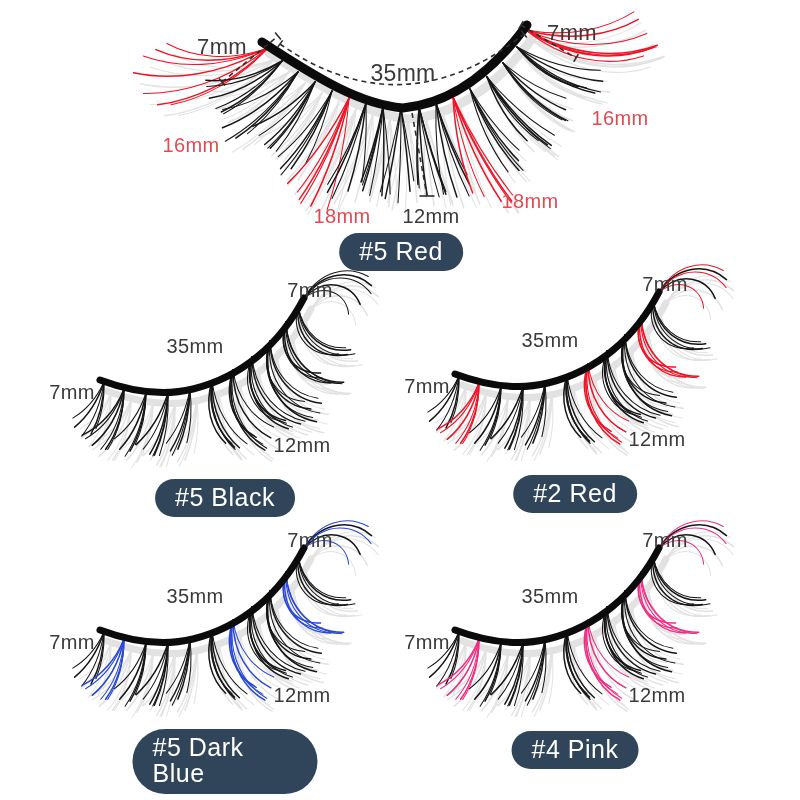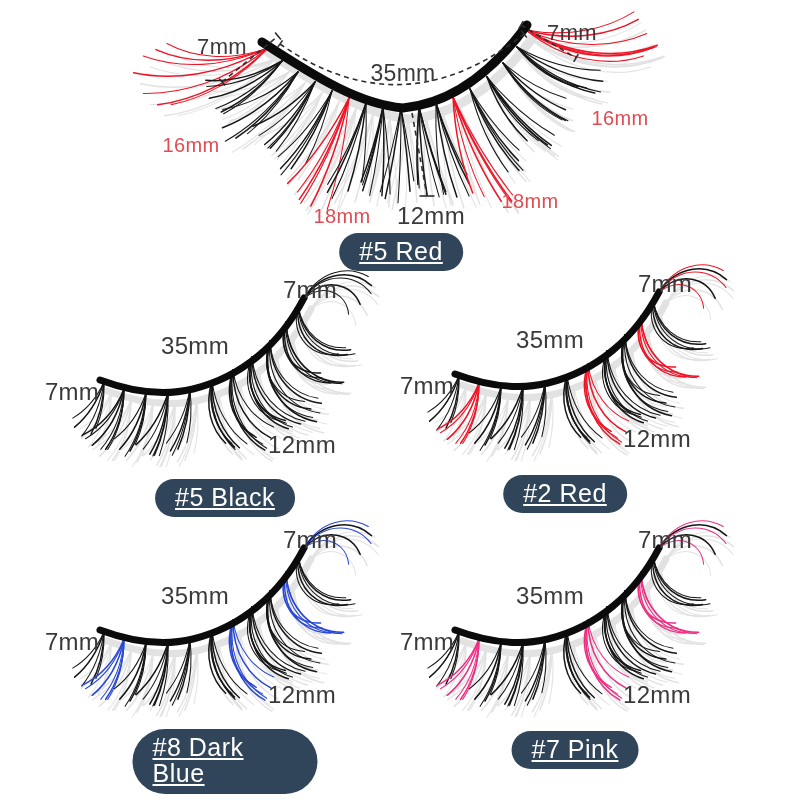--- a/index.html
+++ b/index.html
@@ -1,27 +1,27 @@
 <!DOCTYPE html>
 <html><head>
 <meta charset="utf-8">
 <style>
   html,body{margin:0;padding:0;}
   body{width:800px;height:800px;background:#ffffff;overflow:hidden;position:relative;
        font-family:"Liberation Sans", sans-serif;}
   .panel{position:absolute;}
   .panel svg{position:absolute;left:0;top:0;overflow:visible;}
   .lbl{position:absolute;transform:translate(-50%,-50%);white-space:nowrap;
-       color:#3a3a3a;font-size:24px;letter-spacing:.3px;}
+       color:#3a3a3a;font-size:20px;letter-spacing:.3px;}
   .lbl.t5{font-size:22px;}
   .lbl.big{font-size:23px;}
   .lbl.red{color:var(--label-red,#e04b52);font-size:20px;}
   .badge{position:absolute;transform:translateX(-50%);background:var(--badge-bg,#31455a);
          color:var(--badge-text,#ffffff);border-radius:999px;padding:5px 20px 7px 20px;
-         font-size:25px;letter-spacing:.5px;line-height:1.05;text-decoration:underline;}
+         font-size:25px;letter-spacing:.5px;line-height:1.05;}
   
   #panel5{left:140px;top:8px;width:540px;height:272px;}
   #panel1{left:30px;top:268px;width:380px;height:260px;}
   #panel2{left:385px;top:262px;width:380px;height:260px;}
   #panel3{left:30px;top:518px;width:380px;height:260px;}
   #panel4{left:385px;top:518px;width:380px;height:260px;}
 </style>
 </head>
 <body style="background: rgb(255, 255, 255); --badge-bg: #31455a; --badge-text: #ffffff; --label-red: #e04b52;">
 
@@ -550,21 +550,21 @@
         <path d="M274.0 30.0 C295.0 2.6 325.7 5.5 341.2 25.7" stroke-width="1.05" stroke="#ee1426"></path>
         <path d="M274.0 30.0 C295.2 8.1 321.4 15.8 330.2 36.4" stroke-width="1.5" stroke="#161616"></path>
         <path d="M274.0 30.0 C296.0 14.1 316.8 26.4 318.6 46.3" stroke-width="1.05" stroke="#ee1426"></path>
         <path d="M70 112 C102 124 134 128 163 121 C212 109 250 76 274 30" stroke-width="7" stroke="#0b0b0b"></path>
       </g>
     </svg>
   <div class="lbl" style="left:280px;top:22px;">7mm</div>
   <div class="lbl" style="left:165px;top:78px;">35mm</div>
   <div class="lbl" style="left:42px;top:124px;">7mm</div>
   <div class="lbl" style="left:272px;top:177px;">12mm</div>
-  <div class="badge" style="left:180px;top:213px;text-align:center;">#2 Red</div>
+  <div class="badge" style="left:190px;top:213px;text-align:center;">#2 Red</div>
 </section>
 
 <section class="panel" id="panel3">
   <svg id="art3" width="380" height="215" viewBox="0 0 380 215">
       <g transform="translate(7,11)" stroke="#c6c6c6" fill="none" stroke-linecap="round" opacity="0.5">
         <path d="M74.0 114.0 C74.6 132.3 71.2 148.3 65.9 160.7" stroke-width="1.05"></path>
         <path d="M74.0 114.0 C73.6 134.8 68.4 152.6 61.0 166.0" stroke-width="1.5"></path>
         <path d="M74.0 114.0 C70.7 136.5 62.1 155.0 51.7 168.1" stroke-width="1.05"></path>
         <path d="M74.0 114.0 C67.5 134.0 56.5 149.3 44.6 159.2" stroke-width="1.5"></path>
         <path d="M74.0 114.0 C66.2 131.0 54.6 143.1 42.8 150.1" stroke-width="1.05"></path>
@@ -704,21 +704,21 @@
         <path d="M274.0 30.0 C295.0 2.6 325.7 5.5 341.2 25.7" stroke-width="1.05" stroke="#2847d6"></path>
         <path d="M274.0 30.0 C295.2 8.1 321.4 15.8 330.2 36.4" stroke-width="1.5" stroke="#161616"></path>
         <path d="M274.0 30.0 C296.0 14.1 316.8 26.4 318.6 46.3" stroke-width="1.05" stroke="#2847d6"></path>
         <path d="M70 112 C102 124 134 128 163 121 C212 109 250 76 274 30" stroke-width="7" stroke="#0b0b0b"></path>
       </g>
     </svg>
   <div class="lbl" style="left:280px;top:22px;">7mm</div>
   <div class="lbl" style="left:165px;top:78px;">35mm</div>
   <div class="lbl" style="left:42px;top:124px;">7mm</div>
   <div class="lbl" style="left:272px;top:177px;">12mm</div>
-  <div class="badge" style="left:195px;top:211px;">#8 Dark Blue</div>
+  <div class="badge" style="left:195px;top:211px;">#5 Dark Blue</div>
 </section>
 
 <section class="panel" id="panel4">
   <svg id="art4" width="380" height="215" viewBox="0 0 380 215">
       <g transform="translate(7,11)" stroke="#c6c6c6" fill="none" stroke-linecap="round" opacity="0.5">
         <path d="M74.0 114.0 C74.6 132.3 71.2 148.3 65.9 160.7" stroke-width="1.05"></path>
         <path d="M74.0 114.0 C73.6 134.8 68.4 152.6 61.0 166.0" stroke-width="1.5"></path>
         <path d="M74.0 114.0 C70.7 136.5 62.1 155.0 51.7 168.1" stroke-width="1.05"></path>
         <path d="M74.0 114.0 C67.5 134.0 56.5 149.3 44.6 159.2" stroke-width="1.5"></path>
         <path d="M74.0 114.0 C66.2 131.0 54.6 143.1 42.8 150.1" stroke-width="1.05"></path>
@@ -858,14 +858,14 @@
         <path d="M274.0 30.0 C295.0 2.6 325.7 5.5 341.2 25.7" stroke-width="1.05" stroke="#ee2f83"></path>
         <path d="M274.0 30.0 C295.2 8.1 321.4 15.8 330.2 36.4" stroke-width="1.5" stroke="#161616"></path>
         <path d="M274.0 30.0 C296.0 14.1 316.8 26.4 318.6 46.3" stroke-width="1.05" stroke="#ee2f83"></path>
         <path d="M70 112 C102 124 134 128 163 121 C212 109 250 76 274 30" stroke-width="7" stroke="#0b0b0b"></path>
       </g>
     </svg>
   <div class="lbl" style="left:280px;top:22px;">7mm</div>
   <div class="lbl" style="left:165px;top:78px;">35mm</div>
   <div class="lbl" style="left:42px;top:124px;">7mm</div>
   <div class="lbl" style="left:272px;top:177px;">12mm</div>
-  <div class="badge" style="left:190px;top:213px;">#7 Pink</div>
+  <div class="badge" style="left:190px;top:213px;">#4 Pink</div>
 </section>
 
 </body></html>

